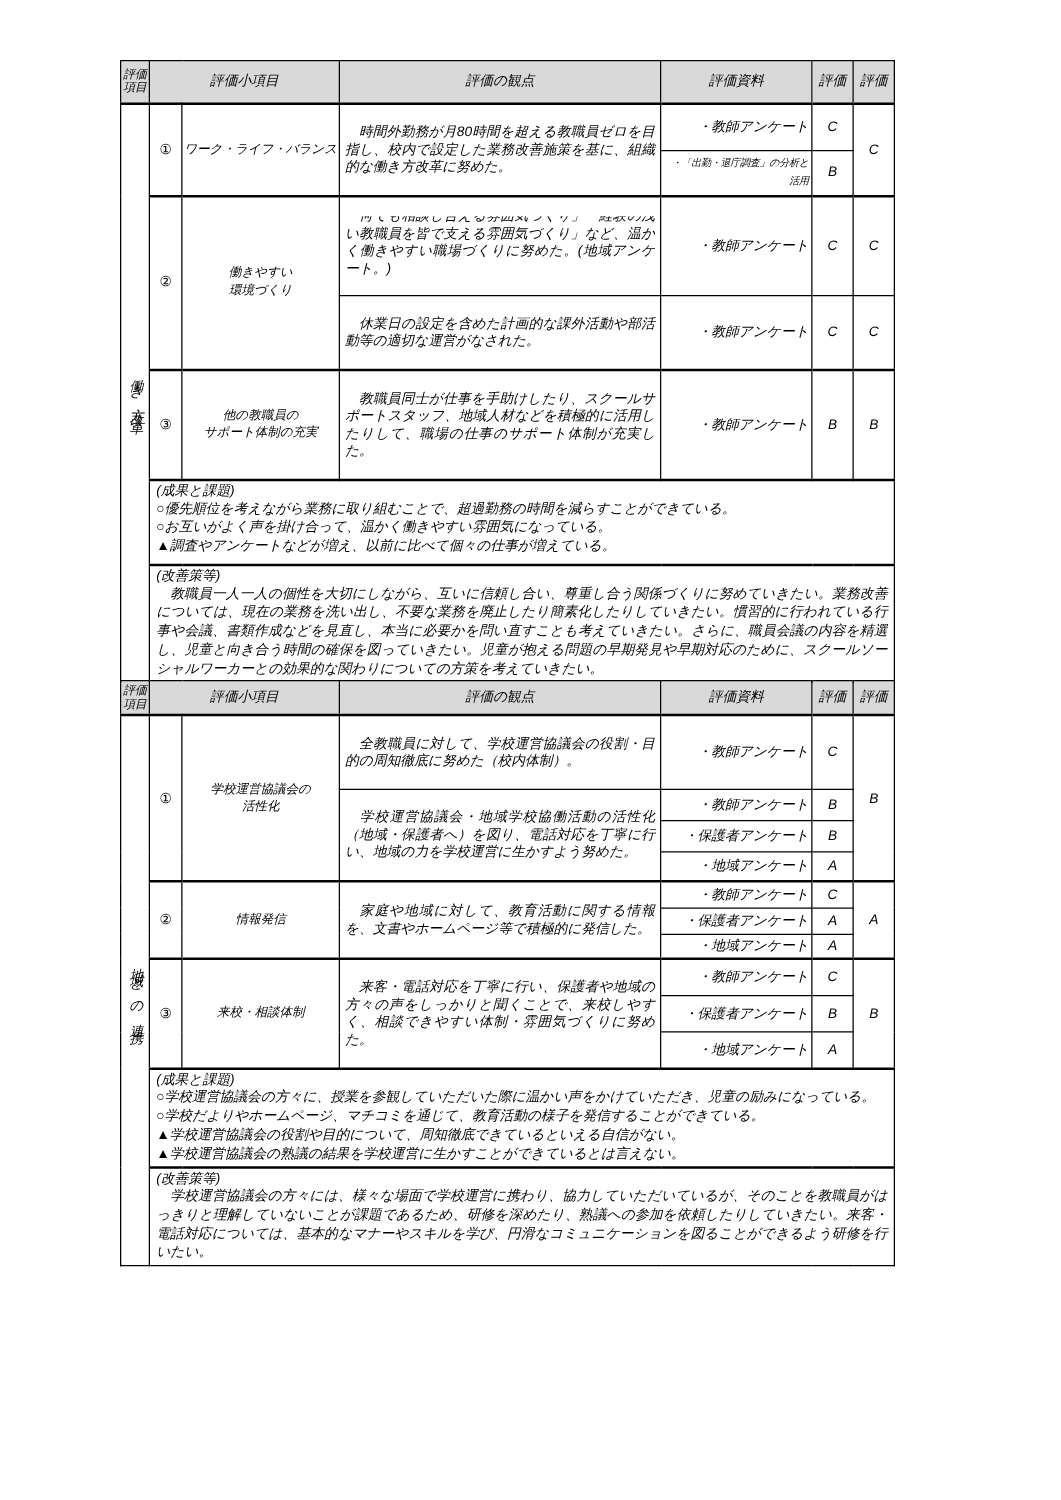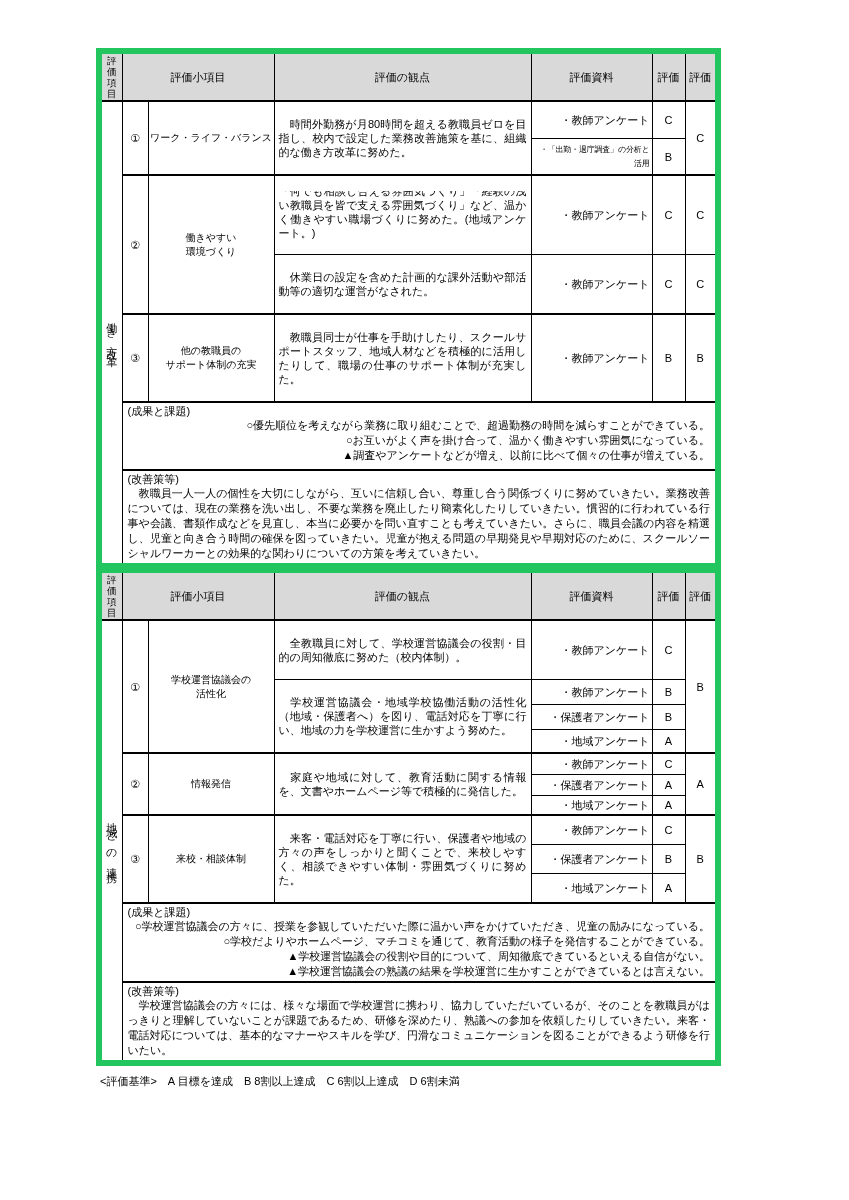--- a/index.html
+++ b/index.html
@@ -4,21 +4,22 @@
 <style>
   html,body { margin:0; padding:0; }
   body {
     width:849px; height:1200px; background:#ffffff; position:relative;
     font-family:"Liberation Sans","DejaVu Sans",sans-serif; color:#000;
     -webkit-font-smoothing:antialiased;
   }
   .sheet { position:absolute; left:96px; top:48px; width:619px; }
   table {
     border-collapse:collapse; table-layout:fixed; width:619px;
-    border:6px solid #22c55e;
+    border:1px solid #22c55e;
+    font-style:italic;
   }
   #table-community { margin-top:-2px; }
   td {
     border:1px solid #000; padding:1px 3px;
     font-size:11px; line-height:14px; vertical-align:middle;
     overflow:hidden; word-break:break-all;
   }
   .hdrow td { border-bottom:2px solid #000; }
   .hd { background:#d9d9d9; text-align:center; padding:1px 0; }
   .item-hd { font-size:9.5px; line-height:11px; padding:1px 1px; }
@@ -29,21 +30,21 @@
   }
   .num { text-align:center; }
   .name { text-align:center; white-space:pre-line; font-size:10px; line-height:14px; padding:16px 1px; }
   .vp { text-align:justify; padding:15px 4px; }
   .mat { text-align:right; padding:1px 2px; }
   .mat.small { font-size:8px; letter-spacing:-0.2px; }
   .rate { text-align:center; font-size:11px; }
   tr.sep td { border-top:2px solid #000; }
   .block { vertical-align:top; padding:1px 5px 2px 5px; text-align:left; }
   .blk-label { line-height:14px; }
-  .blk-line { line-height:15px;text-align:right; }
+  .blk-line { line-height:15px; }
   .blk-par { line-height:15px; text-align:justify; }
   .cliptop { height:48px; overflow:hidden; }
   .cliptop .inner { margin-top:-7px; display:block; }
   .criteria { margin-top:8px; padding-left:4px; font-size:11px; }
 </style>
 </head>
 <body>
 
 <div class="sheet">
 
@@ -221,14 +222,13 @@
       </tr>
       <tr class="sep" style="height:54px">
         <td class="block" colspan="6">
           <div class="blk-label">(改善策等)</div>
           <div class="blk-par">　学校運営協議会の方々には、様々な場面で学校運営に携わり、協力していただいているが、そのことを教職員がはっきりと理解していないことが課題であるため、研修を深めたり、熟議への参加を依頼したりしていきたい。来客・電話対応については、基本的なマナーやスキルを学び、円滑なコミュニケーションを図ることができるよう研修を行いたい。</div>
         </td>
       </tr>
     </tbody>
   </table>
 
-  <div class="criteria">&lt;評価基準&gt;　A 目標を達成　B 8割以上達成　C 6割以上達成　D 6割未満</div>
 </div>
 
 </body></html>

